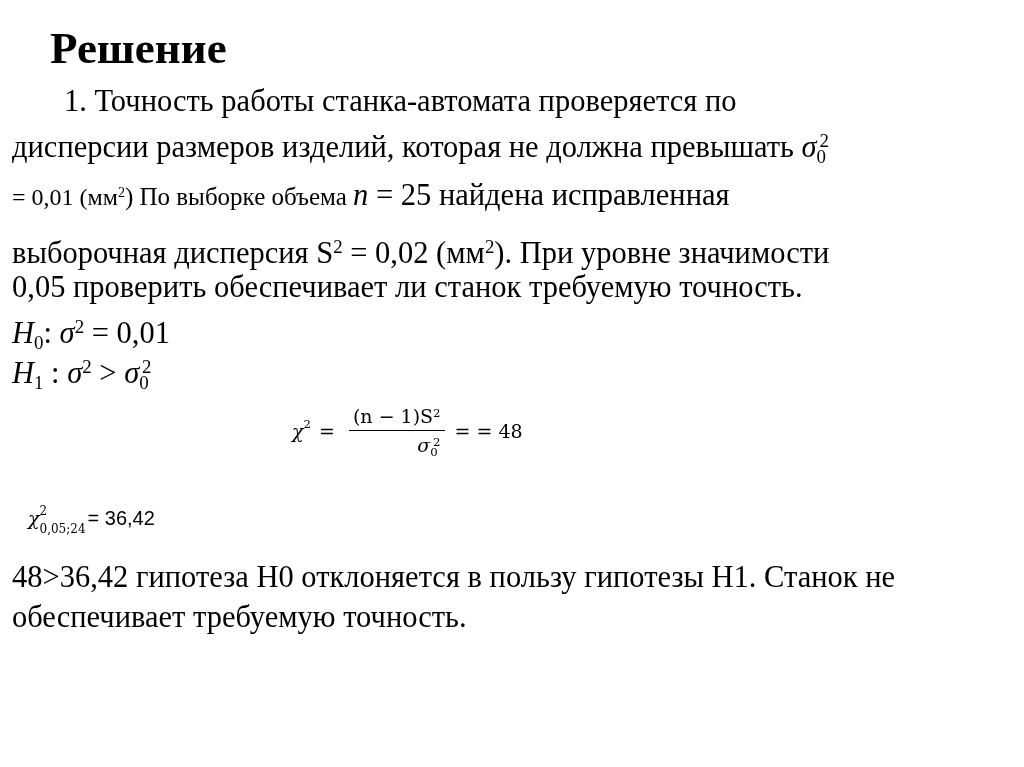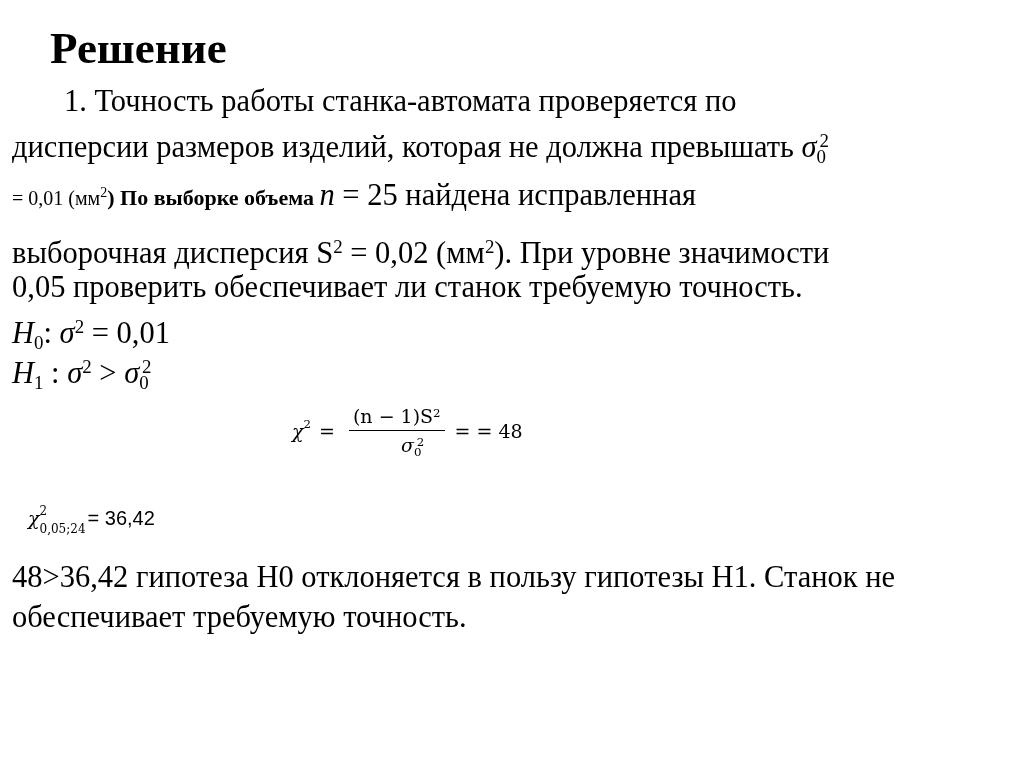--- a/index.html
+++ b/index.html
@@ -2,43 +2,43 @@
 <html><head>
   <meta charset="utf-8">
   <style>
     html, body { margin: 0; padding: 0; background: #ffffff; }
     body { width: 1024px; height: 767px; position: relative; overflow: hidden; color: #000; font-family: "Liberation Serif", serif; }
     .title { position: absolute; left: 50px; top: 22px; font-size: 45px; font-weight: bold; }
     .line { position: absolute; left: 12px; font-size: 30.5px; white-space: nowrap; line-height: 1; }
     .it { font-style: italic; }
     sup { font-size: 62%; vertical-align: 0; position: relative; top: -0.55em; }
     sub { font-size: 62%; vertical-align: 0; position: relative; top: 0.3em; }
-    .sm { font-size: 20px; }
+    .sm { font-size: 24px; }
     .mathblk { position: absolute; left: 292px; top: 405px; font-family: "DejaVu Serif", serif; font-size: 19px; display: flex; align-items: center; }
-    .frac { display: inline-flex; flex-direction: column; align-items: flex-start; margin: 0 6px; }
+    .frac { display: inline-flex; flex-direction: column; align-items: flex-end; margin: 0 6px; }
     .frac .num { padding: 0 4px 3px; border-bottom: 1.5px solid #000; }
     .frac .den { padding: 3px 4px 0; margin-left: 48px; }
     .mi { font-style: italic; }
     .crit { position: absolute; left: 28px; top: 507px; font-size: 20px; font-family: "Liberation Sans", sans-serif; display: flex; align-items: baseline; }
     .crit .chi { font-family: "DejaVu Serif", serif; font-style: italic; font-size: 19px; position: relative; }
     .crit .ss { display: inline-flex; flex-direction: column; font-family: "DejaVu Serif", serif; font-size: 12px; line-height: 1; margin-right: 2px; position: relative; top: 6px; }
   </style>
 </head>
 <body>
 
 <div class="title">Решение</div>
 
 <div class="line" style="left:64px; top:86px;">1. Точность работы станка-автомата проверяется по</div>
 
 <div class="line" style="top:132px;">
   <span>дисперсии размеров изделий, которая не должна превышать </span><span class="it">σ</span><sub>0</sub><sup style="margin-left:-0.35em;">2</sup>
 </div>
 
 <div class="line" style="top:180px;">
-  <span class="sm">= 0,01 (мм</span><sup class="sm" style="font-size:14px;">2</sup><span class="sm" style="font-size:22px;font-weight:bold;">) По выборке объема </span><span class="it">n</span><span> = 25 найдена исправленная</span>
+  <span class="sm">= 0,01 (мм</span><sup class="sm" style="font-size:14px;">2</sup><span class="sm" style="font-size:25px;">) По выборке объема </span><span class="it">n</span><span> = 25 найдена исправленная</span>
 </div>
 
 <div class="line" style="top:238px;">
   <span>выборочная дисперсия S</span><sup>2</sup><span> = 0,02 (мм</span><sup>2</sup><span>). При уровне значимости</span>
 </div>
 
 <div class="line" style="top:272px;">0,05 проверить обеспечивает ли станок требуемую точность.</div>
 
 <div class="line" style="top:318px;">
   <span class="it">H</span><sub>0</sub><span>: </span><span class="it">σ</span><sup>2</sup><span> = 0,01</span>

